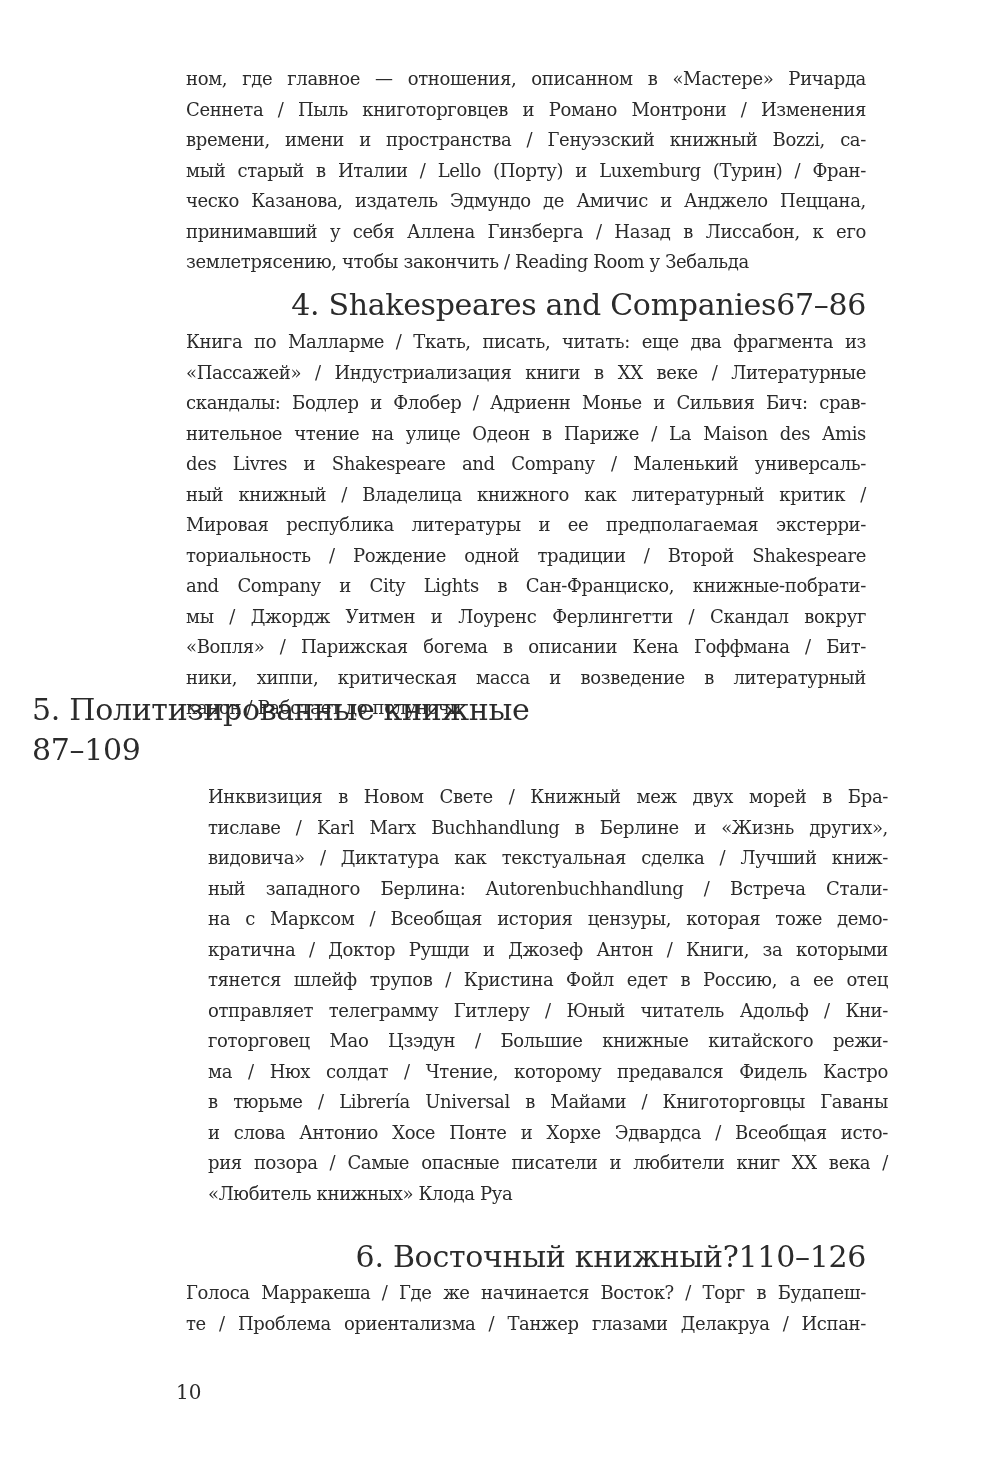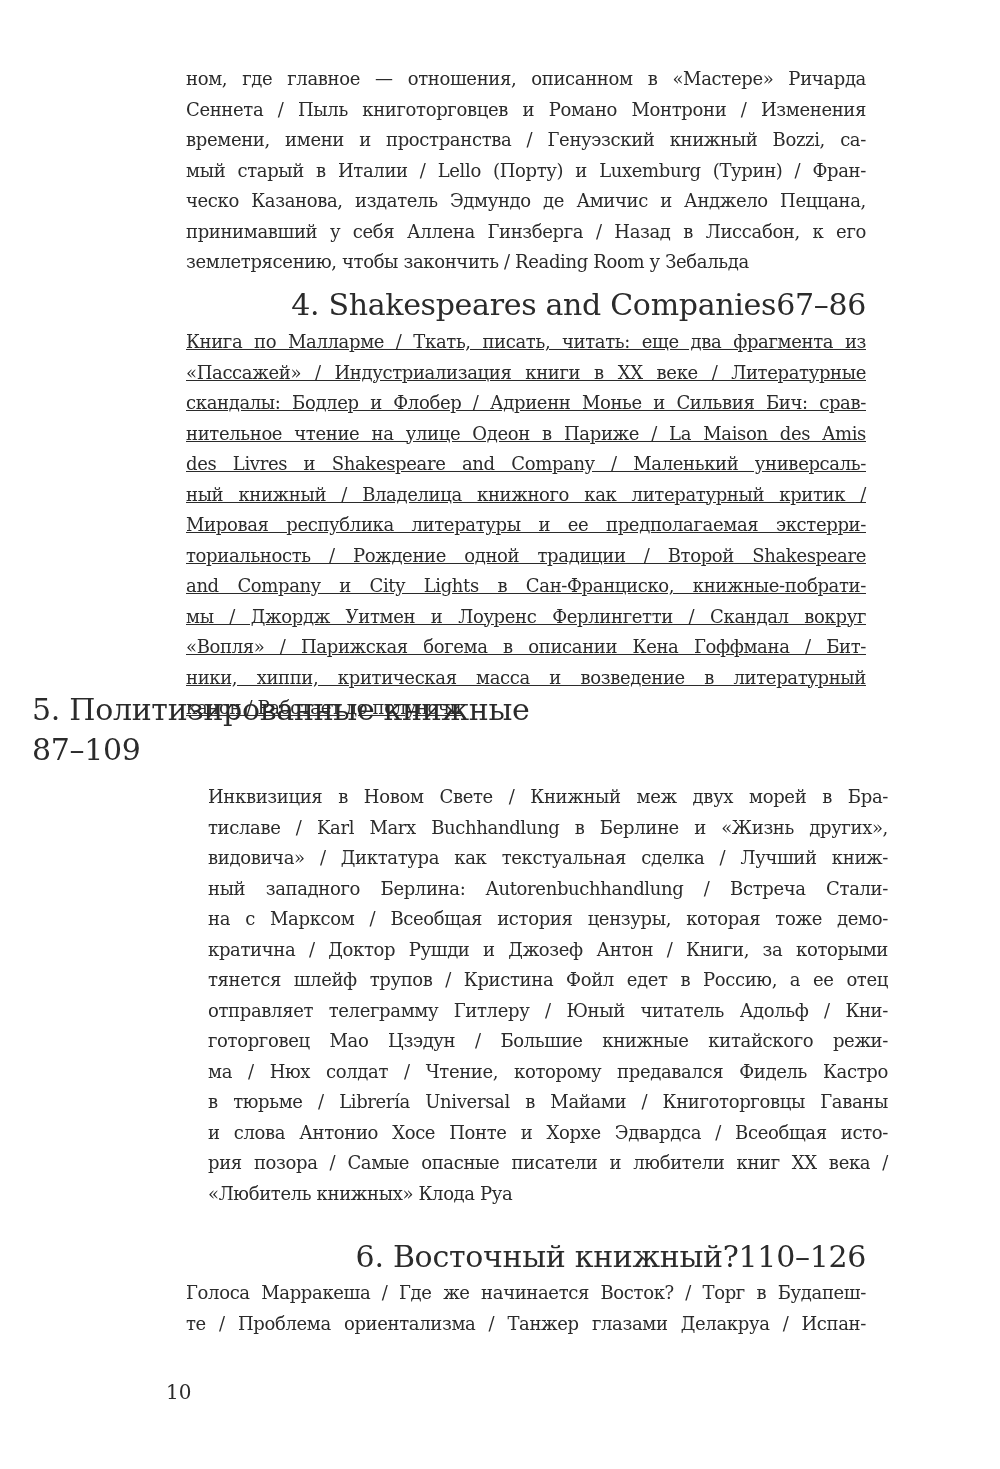--- a/index.html
+++ b/index.html
@@ -5,42 +5,42 @@
   html, body { margin: 0; padding: 0; background: #ffffff; }
   body { width: 1000px; height: 1469px; position: relative; overflow: hidden;
          font-family: "DejaVu Serif", "Liberation Serif", serif; color: #2b2b2b; }
   .page { position: absolute; left: 0; top: 0; width: 1000px; height: 1469px; }
   .body-block { position: absolute; left: 186px; width: 680px; }
   .line { height: 30.5px; line-height: 30.5px; font-size: 18px; white-space: nowrap;
           text-align: justify; text-align-last: justify; letter-spacing: -0.35px; }
   .line.last { text-align-last: left; }
   .heading { position: absolute; left: 32px; width: 834px; height: 40px; line-height: 40px;
              font-size: 30px; display: flex; justify-content: flex-end; letter-spacing: -0.3px; }
-  .folio { position: absolute; left: 166px; top: 1380px; font-size: 20px; }
+  .folio { position: absolute; left: 176px; top: 1380px; font-size: 20px; }
 </style>
 </head>
 <body>
 
 <div class="page">
 
   <div class="body-block" style="top:64px;">
     <div class="line">ном, где главное — отношения, описанном в «Мастере» Ричарда</div>
     <div class="line">Сеннета / Пыль книготорговцев и Романо Монтрони / Изменения</div>
     <div class="line">времени, имени и пространства / Генуэзский книжный Bozzi, са-</div>
     <div class="line">мый старый в Италии / Lello (Порту) и Luxemburg (Турин) / Фран-</div>
     <div class="line">ческо Казанова, издатель Эдмундо де Амичис и Анджело Пеццана,</div>
     <div class="line">принимавший у себя Аллена Гинзберга / Назад в Лиссабон, к его</div>
     <div class="line last">землетрясению, чтобы закончить / Reading Room у Зебальда</div>
   </div>
 
   <div class="heading" style="top:285px;">
     <span><span>4.</span> <span>Shakespeares and Companies</span></span>
     <span>67–86</span>
   </div>
-  <div class="body-block" style="top:327px;text-decoration:underline;">
+  <div class="body-block" style="top:327px;">
     <div class="line">Книга по Малларме / Ткать, писать, читать: еще два фрагмента из</div>
     <div class="line">«Пассажей» / Индустриализация книги в XX веке / Литературные</div>
     <div class="line">скандалы: Бодлер и Флобер / Адриенн Монье и Сильвия Бич: срав-</div>
     <div class="line">нительное чтение на улице Одеон в Париже / La Maison des Amis</div>
     <div class="line">des Livres и Shakespeare and Company / Маленький универсаль-</div>
     <div class="line">ный книжный / Владелица книжного как литературный критик /</div>
     <div class="line">Мировая республика литературы и ее предполагаемая экстерри-</div>
     <div class="line">ториальность / Рождение одной традиции / Второй Shakespeare</div>
     <div class="line">and Company и City Lights в Сан-Франциско, книжные-побрати-</div>
     <div class="line">мы / Джордж Уитмен и Лоуренс Ферлингетти / Скандал вокруг</div>

